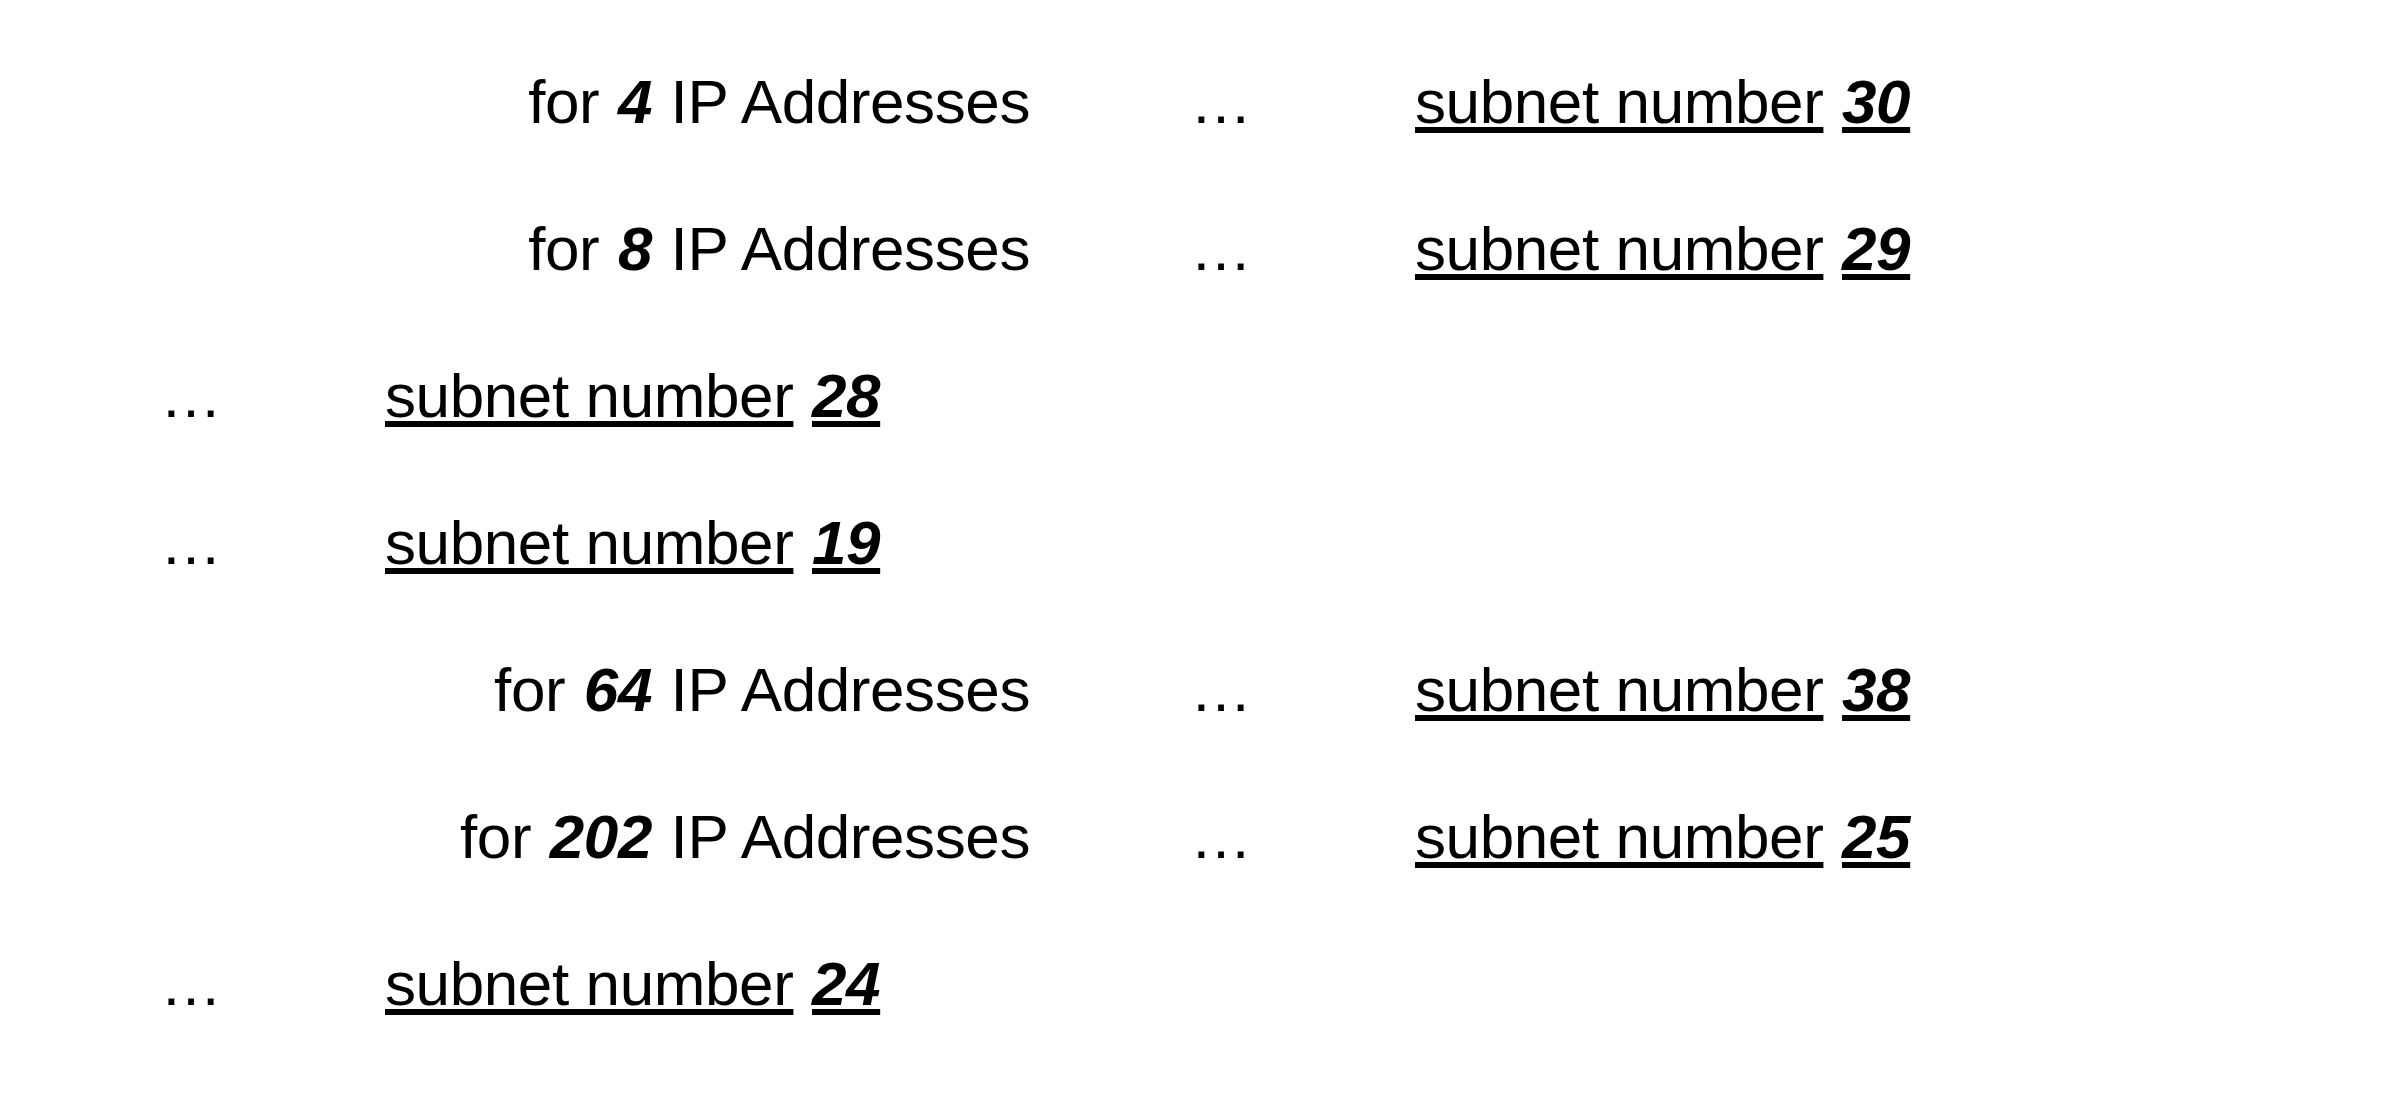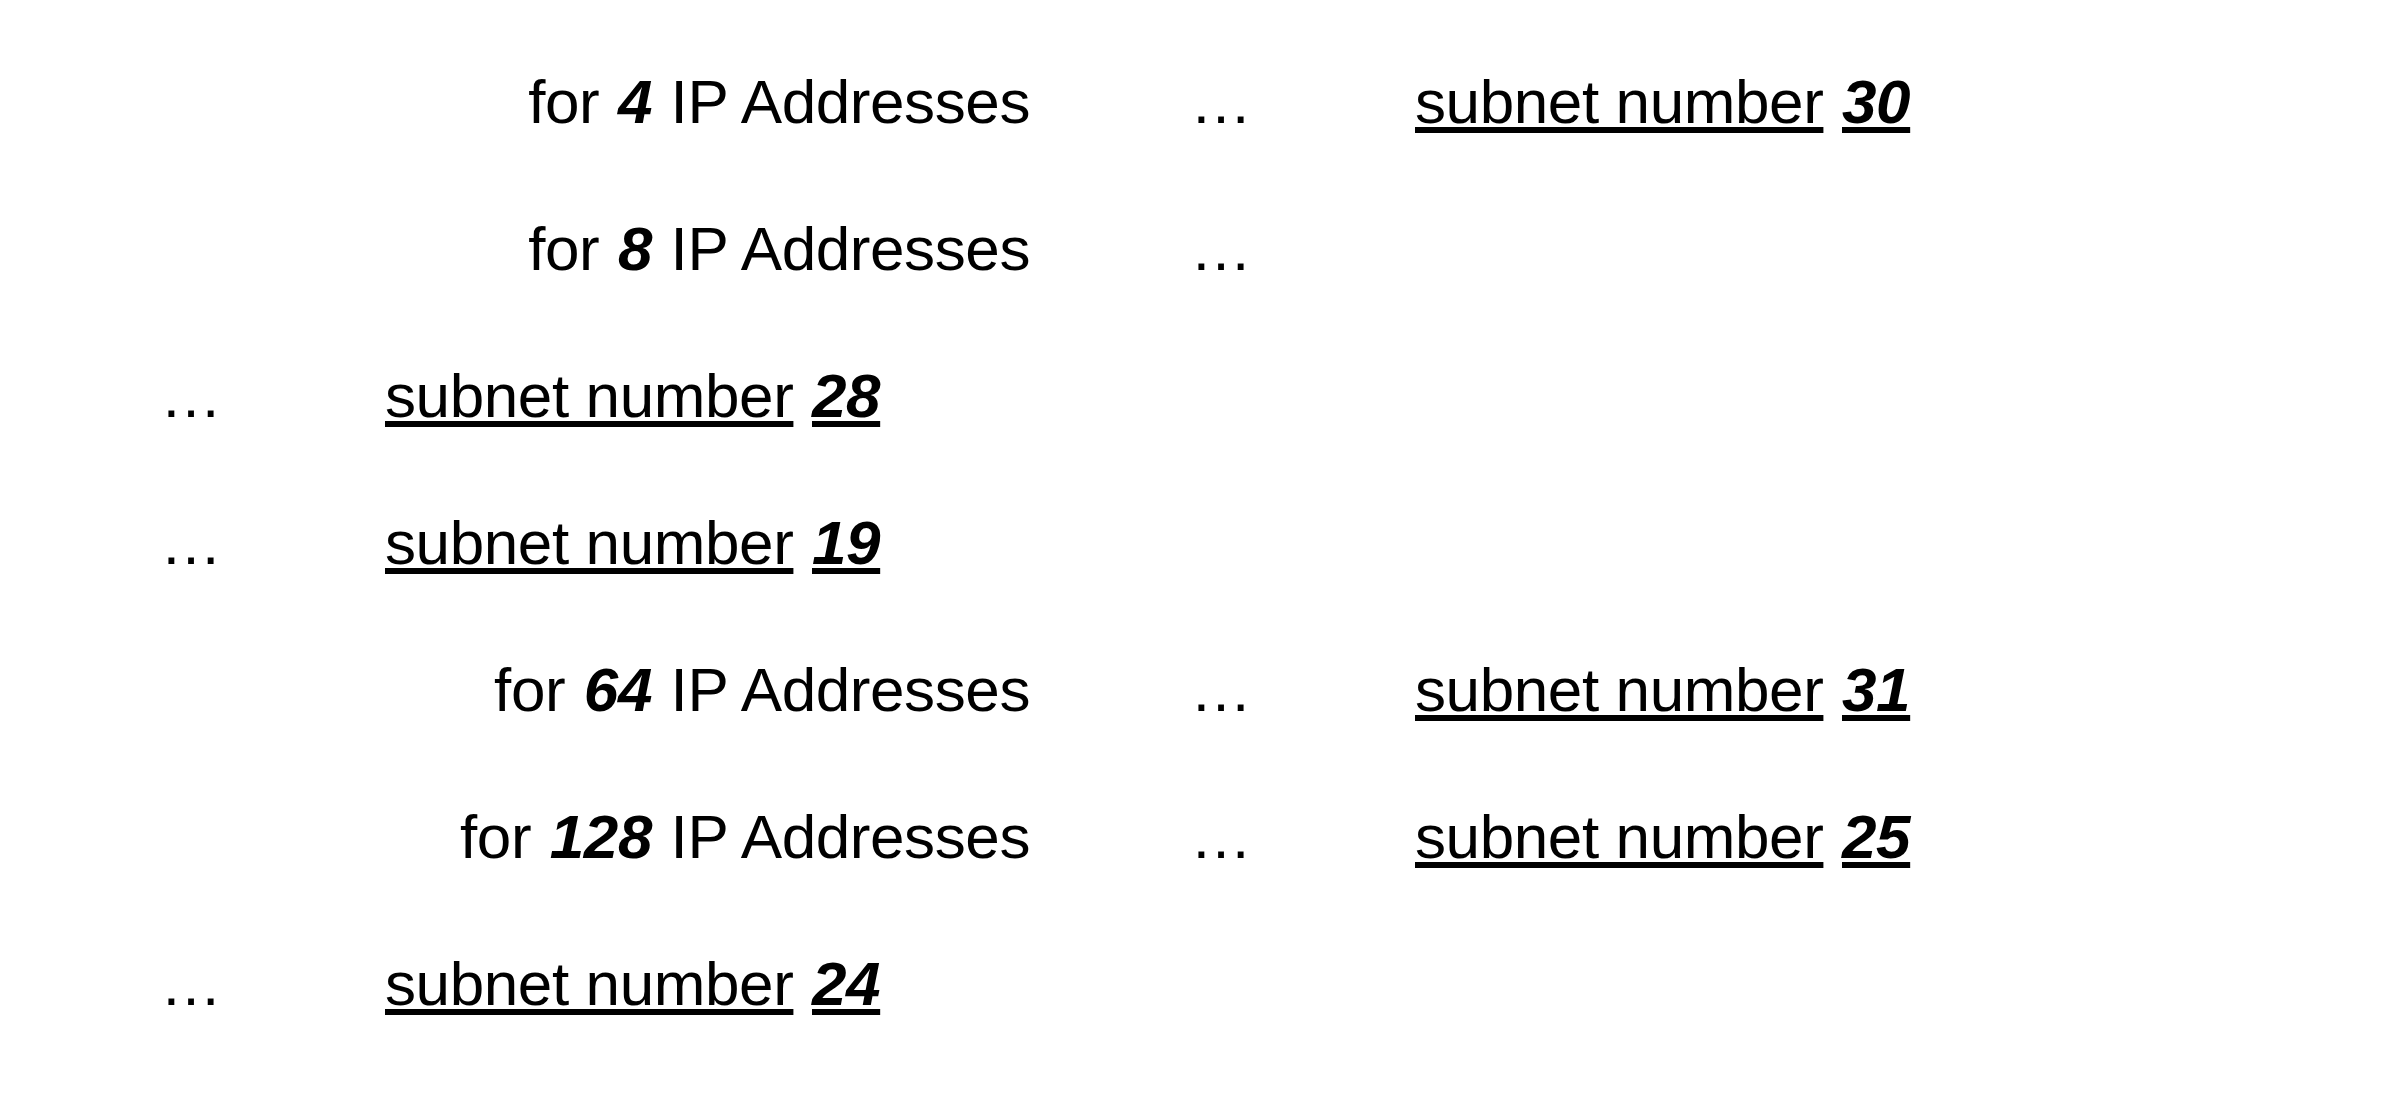--- a/index.html
+++ b/index.html
@@ -93,40 +93,41 @@
 
     <div class="mapping-row">
       <div class="col-hosts"><span class="plain">for</span><span class="sp"></span><span class="emph">4</span><span class="sp"></span><span class="plain">IP Addresses</span></div>
       <div class="col-sep">…</div>
       <div class="col-prefix"><span class="plain">subnet number</span><span class="sp"></span><span class="emph">30</span></div>
     </div>
 
     <div class="mapping-row">
       <div class="col-hosts"><span class="plain">for</span><span class="sp"></span><span class="emph">8</span><span class="sp"></span><span class="plain">IP Addresses</span></div>
       <div class="col-sep">…</div>
+      <div class="col-prefix"><span class="plain">subnet number</span><span class="sp"></span><span class="emph">29</span></div>
     </div>
 
     <div class="mapping-row">
       <div class="col-sep">…</div>
       <div class="col-prefix"><span class="plain">subnet number</span><span class="sp"></span><span class="emph">28</span></div>
     </div>
 
     <div class="mapping-row">
       <div class="col-sep">…</div>
       <div class="col-prefix"><span class="plain">subnet number</span><span class="sp"></span><span class="emph">19</span></div>
     </div>
 
     <div class="mapping-row">
       <div class="col-hosts"><span class="plain">for</span><span class="sp"></span><span class="emph">64</span><span class="sp"></span><span class="plain">IP Addresses</span></div>
       <div class="col-sep">…</div>
-      <div class="col-prefix"><span class="plain">subnet number</span><span class="sp"></span><span class="emph">31</span></div>
+      <div class="col-prefix"><span class="plain">subnet number</span><span class="sp"></span><span class="emph">38</span></div>
     </div>
 
     <div class="mapping-row">
-      <div class="col-hosts"><span class="plain">for</span><span class="sp"></span><span class="emph">128</span><span class="sp"></span><span class="plain">IP Addresses</span></div>
+      <div class="col-hosts"><span class="plain">for</span><span class="sp"></span><span class="emph">202</span><span class="sp"></span><span class="plain">IP Addresses</span></div>
       <div class="col-sep">…</div>
       <div class="col-prefix"><span class="plain">subnet number</span><span class="sp"></span><span class="emph">25</span></div>
     </div>
 
     <div class="mapping-row">
       <div class="col-sep">…</div>
       <div class="col-prefix"><span class="plain">subnet number</span><span class="sp"></span><span class="emph">24</span></div>
     </div>
 
   </div>

